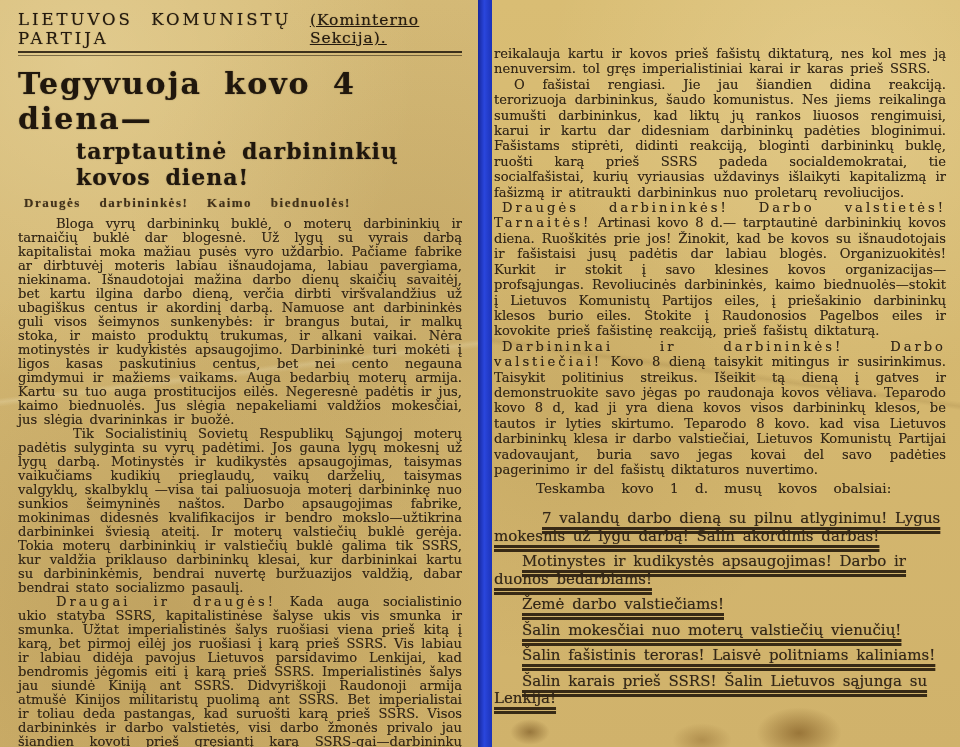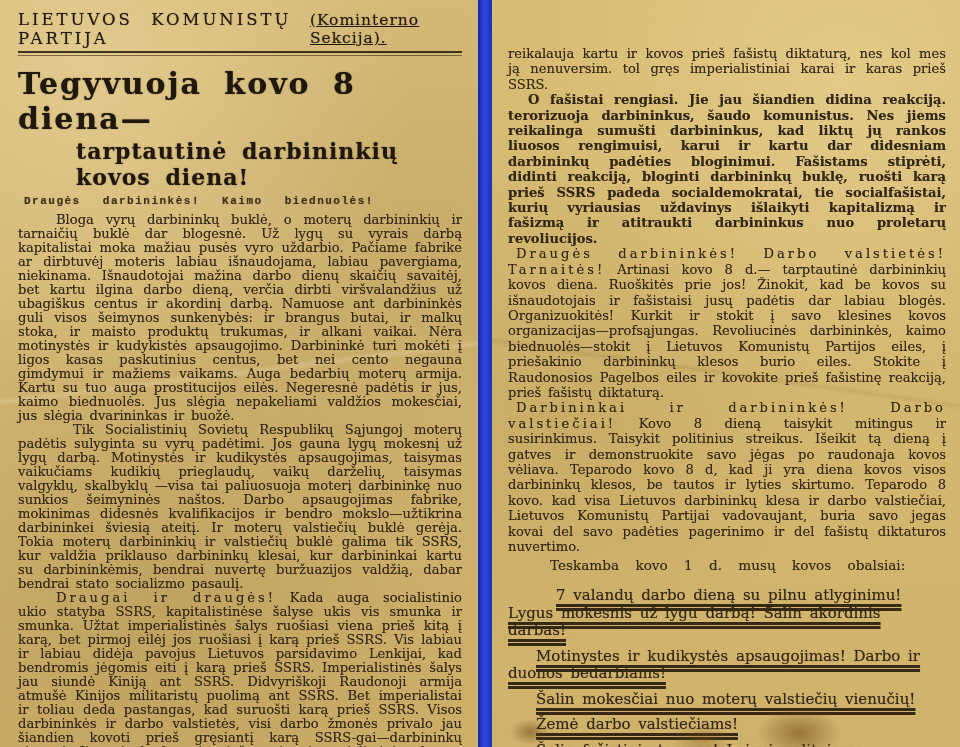--- a/index.html
+++ b/index.html
@@ -18,21 +18,21 @@
     width:478px; padding:10px 16px 0 18px;
     background-color:var(--paper);
     background-image:
       radial-gradient(circle at 18% 8%, rgba(255,243,198,.28), transparent 42%),
       radial-gradient(circle at 88% 34%, rgba(118,88,38,.13), transparent 46%),
       radial-gradient(circle at 35% 82%, rgba(112,82,32,.16), transparent 52%),
       linear-gradient(173deg, transparent 49.4%, rgba(255,250,220,.22) 49.9%, transparent 50.5%),
       linear-gradient(#d6bb78,#ceb06a);
   }
   .page-right{
-    flex:1; padding:40px 14px 0 16px;
+    flex:1; padding:40px 14px 0 2px;
     background-color:var(--paper-right);
     background-image:
       radial-gradient(circle at 75% 12%, rgba(255,243,198,.25), transparent 40%),
       radial-gradient(circle at 15% 55%, rgba(118,88,38,.12), transparent 45%),
       linear-gradient(8deg, transparent 49.5%, rgba(120,90,40,.14) 50%, transparent 50.6%),
       linear-gradient(#d9bd74,#d0b express26b);
     background-image:
       radial-gradient(circle at 75% 12%, rgba(255,243,198,.25), transparent 40%),
       radial-gradient(circle at 15% 55%, rgba(118,88,38,.12), transparent 45%),
       linear-gradient(8deg, transparent 49.5%, rgba(120,90,40,.14) 50%, transparent 50.6%),
@@ -64,59 +64,59 @@
     font-size:15px; letter-spacing:.5px; word-spacing:4px;
     border-bottom:2px solid rgba(45,33,18,.8); padding:0 4px 2px 8px;
     text-shadow:0 0 .8px rgba(40,28,12,.5);}
 
   
   .headline1{margin-top:10px; font-size:30px; font-weight:bold; letter-spacing:2px;
     word-spacing:10px; color:#20170d; text-shadow:0 0 1.2px rgba(32,23,13,.65);}
   .headline2{margin-left:58px; margin-top:2px; font-size:22px; font-weight:bold;
     letter-spacing:1px; word-spacing:6px; color:#20170d;
     text-shadow:0 0 1.2px rgba(32,23,13,.6);}
-  .subhead{margin-top:5px; margin-left:6px; font-family:Liberation Mono, monospace;
-    font-size:11px; font-weight:bold; letter-spacing:1.5px; word-spacing:14px;
+  .subhead{margin-top:5px; margin-left:6px; font-family:Liberation Serif, serif;
+    font-size:13px; font-weight:bold; letter-spacing:1.5px; word-spacing:14px;
     color:rgba(52,38,18,.88); text-shadow:0 0 1px rgba(52,38,18,.45);}
 
   
   .bodytext{margin-top:6px;}
   .par{font-size:13.1px; line-height:14px; text-align:justify;
     text-shadow:0 0 .6px rgba(45,33,18,.45); word-spacing:2.5px;}
   .page-right .par{line-height:15.4px;}
   .lead{letter-spacing:3px; word-spacing:9px;}
 
   
   .slogans{margin-top:6px;}
   .slogan{font-size:15px; line-height:17.5px; margin:8px 0 0 0; text-align:left;
     text-shadow:0 0 .7px rgba(45,33,18,.5); word-spacing:3px;}
   .slogan .u{
     text-decoration-line:underline; text-decoration-style:double;
     text-decoration-thickness:2.5px; text-underline-offset:4px;
     text-decoration-color:rgba(42,30,14,.85);
   }
   .slogan-intro{font-size:13.6px; line-height:16px; text-indent:42px; word-spacing:12px;
     margin-top:3px; text-shadow:0 0 .6px rgba(45,33,18,.45);}
-  .in0{text-indent:0;} .in8{text-indent:8px;} .in20{text-indent:20px;font-weight:bold;}
+  .in0{text-indent:0;} .in8{text-indent:8px;} .in20{text-indent:20px;}
   .in38{text-indent:38px;} .in55{text-indent:55px;}
   .si28{text-indent:28px;} .si48{text-indent:48px;}
 </style>
 </head>
 <body>
 
 <div class="sheet">
 
   <div class="page page-left">
     <div class="masthead">
       <span>LIETUVOS KOMUNISTŲ PARTIJA</span>
       <span class="section">(Kominterno Sekcija).</span>
     </div>
     <div class="mast-rule"></div>
 
-    <div class="headline1">Tegyvuoja kovo 8 diena—</div>
+    <div class="headline1">Tegyvuoja kovo 4 diena—</div>
     <div class="headline2">tarptautinė darbininkių kovos diena!</div>
     <div class="subhead">Draugės darbininkės! Kaimo biednuolės!</div>
 
     <div class="bodytext">
       <p class="par in38"><span>Bloga vyrų darbininkų buklė, o moterų darbininkių ir tarnaičių buklė dar blogesnė. Už lygų su vyrais darbą kapitalistai moka mažiau pusės vyro uždarbio. Pačiame fabrike ar dirbtuvėj moteris labiau išnaudojama, labiau pavergiama, niekinama. Išnaudotojai mažina darbo dienų skaičių savaitėj, bet kartu ilgina darbo dieną, verčia dirbti viršvalandžius už ubagiškus centus ir akordinį darbą. Namuose ant darbininkės guli visos šeimynos sunkenybės: ir brangus butai, ir malkų stoka, ir maisto produktų trukumas, ir alkani vaikai. Nėra motinystės ir kudykistės apsaugojimo. Darbininkė turi mokėti į ligos kasas paskutinius centus, bet nei cento negauna gimdymui ir mažiems vaikams. Auga bedarbių moterų armija. Kartu su tuo auga prostitucijos eilės. Negeresnė padėtis ir jus, kaimo biednuolės. Jus slėgia nepakeliami valdžios mokesčiai, jus slėgia dvarininkas ir buožė.</span></p>
       <p class="par in55"><span>Tik Socialistinių Sovietų Respublikų Sąjungoj moterų padėtis sulyginta su vyrų padėtimi. Jos gauna lygų mokesnį už lygų darbą. Motinystės ir kudikystės apsaugojimas, taisymas vaikučiams kudikių prieglaudų, vaikų darželių, taisymas valgyklų, skalbyklų —visa tai paliuosuoja moterį darbininkę nuo sunkios šeimyninės naštos. Darbo apsaugojimas fabrike, mokinimas didesnės kvalifikacijos ir bendro mokslo—užtikrina darbininkei šviesią ateitį. Ir moterų valstiečių buklė gerėja. Tokia moterų darbininkių ir valstiečių buklė galima tik SSRS, kur valdžia priklauso darbininkų klesai, kur darbininkai kartu su darbininkėmis, bendrai nuvertę buržuazijos valdžią, dabar bendrai stato socializmo pasaulį.</span></p>
       <p class="par in38"><span class="lead">Draugai ir draugės!</span> <span>Kada auga socialistinio ukio statyba SSRS, kapitalistinėse šalyse ukis vis smunka ir smunka. Užtat imperialistinės šalys ruošiasi viena prieš kitą į karą, bet pirmoj eilėj jos ruošiasi į karą prieš SSRS. Vis labiau ir labiau didėja pavojus Lietuvos parsidavimo Lenkijai, kad bendromis jėgomis eiti į karą prieš SSRS. Imperialistinės šalys jau siundė Kiniją ant SSRS. Didvyriškoji Raudonoji armija atmušė Kinijos militaristų puolimą ant SSRS. Bet imperialistai ir toliau deda pastangas, kad suruošti karą prieš SSRS. Visos darbininkės ir darbo valstietės, visi darbo žmonės privalo jau šiandien kovoti prieš gręsiantį karą SSRS-gai—darbininkų tėvynei. Jie privalo kovoti prieš naujus imperialistinius karus, nes jie neša naujus vargus darbo žmonėms, ypatingai darbo moterims. Bet ta kova</span></p>
     </div>
   </div>
 
@@ -127,22 +127,22 @@
       <p class="par in0"><span>reikalauja kartu ir kovos prieš fašistų diktaturą, nes kol mes ją nenuversim. tol gręs imperialistiniai karai ir karas prieš SSRS.</span></p>
       <p class="par in20"><span>O fašistai rengiasi. Jie jau šiandien didina reakciją. terorizuoja darbininkus, šaudo komunistus. Nes jiems reikalinga sumušti darbininkus, kad liktų jų rankos liuosos rengimuisi, karui ir kartu dar didesniam darbininkų padėties bloginimui. Fašistams stiprėti, didinti reakciją, bloginti darbininkų buklę, ruošti karą prieš SSRS padeda socialdemokratai, tie socialfašistai, kurių vyriausias uždavinys išlaikyti kapitalizmą ir fašizmą ir atitraukti darbininkus nuo proletarų revoliucijos.</span></p>
       <p class="par in8"><span class="lead">Draugės darbininkės! Darbo valstietės! Tarnaitės!</span> <span>Artinasi kovo 8 d.— tarptautinė darbininkių kovos diena. Ruoškitės prie jos! Žinokit, kad be kovos su išnaudotojais ir fašistaisi jusų padėtis dar labiau blogės. Organizuokitės! Kurkit ir stokit į savo klesines kovos organizacijas—profsąjungas. Revoliucinės darbininkės, kaimo biednuolės—stokit į Lietuvos Komunistų Partijos eiles, į priešakinio darbininkų klesos burio eiles. Stokite į Raudonosios Pagelbos eiles ir kovokite prieš fašistinę reakciją, prieš fašistų diktaturą.</span></p>
       <p class="par in8"><span class="lead">Darbininkai ir darbininkės! Darbo valstiečiai!</span> <span>Kovo 8 dieną taisykit mitingus ir susirinkimus. Taisykit politinius streikus. Išeikit tą dieną į gatves ir demonstruokite savo jėgas po raudonaja kovos vėliava. Teparodo kovo 8 d, kad ji yra diena kovos visos darbininkų klesos, be tautos ir lyties skirtumo. Teparodo 8 kovo. kad visa Lietuvos darbininkų klesa ir darbo valstiečiai, Lietuvos Komunistų Partijai vadovaujant, buria savo jegas kovai del savo padėties pagerinimo ir del fašistų diktaturos nuvertimo.</span></p>
       <p class="slogan-intro">Teskamba kovo 1 d. musų kovos obalsiai:</p>
     </div>
 
     <div class="slogans">
       <div class="slogan si48"><span class="u">7 valandų darbo dieną su pilnu atlyginimu! Lygus mokesnis už lygu darbą! Šalin akordinis darbas!</span></div>
       <div class="slogan si28"><span class="u">Motinystes ir kudikystės apsaugojimas! Darbo ir duonos bedarbiams!</span></div>
+      <div class="slogan si28"><span class="u">Žemė darbo valstiečiams!</span></div>
       <div class="slogan si28"><span class="u">Šalin mokesčiai nuo moterų valstiečių vienučių!</span></div>
-      <div class="slogan si28"><span class="u">Žemė darbo valstiečiams!</span></div>
       <div class="slogan si28"><span class="u">Šalin fašistinis teroras! Laisvė politniams kaliniams!</span></div>
       <div class="slogan si28"><span class="u">Šalin karais prieš SSRS! Šalin Lietuvos sąjunga su Lenkija!</span></div>
 
     </div>
 
     <div class="stain stain-a"></div>
     <div class="stain stain-b"></div>
     <div class="stain stain-c"></div>
   </div>
 

